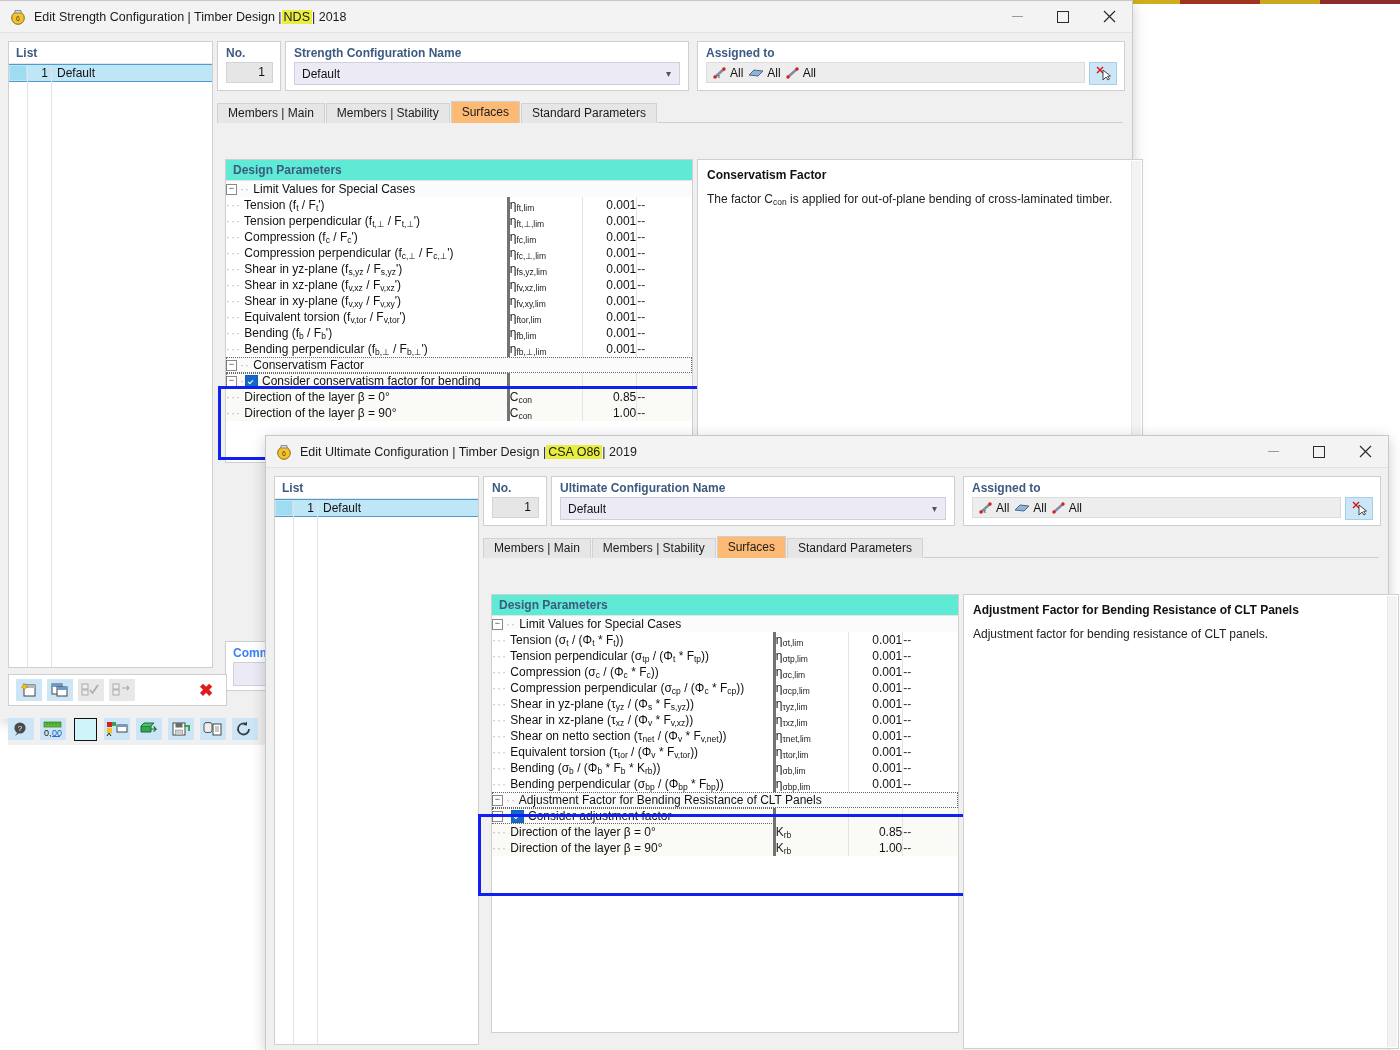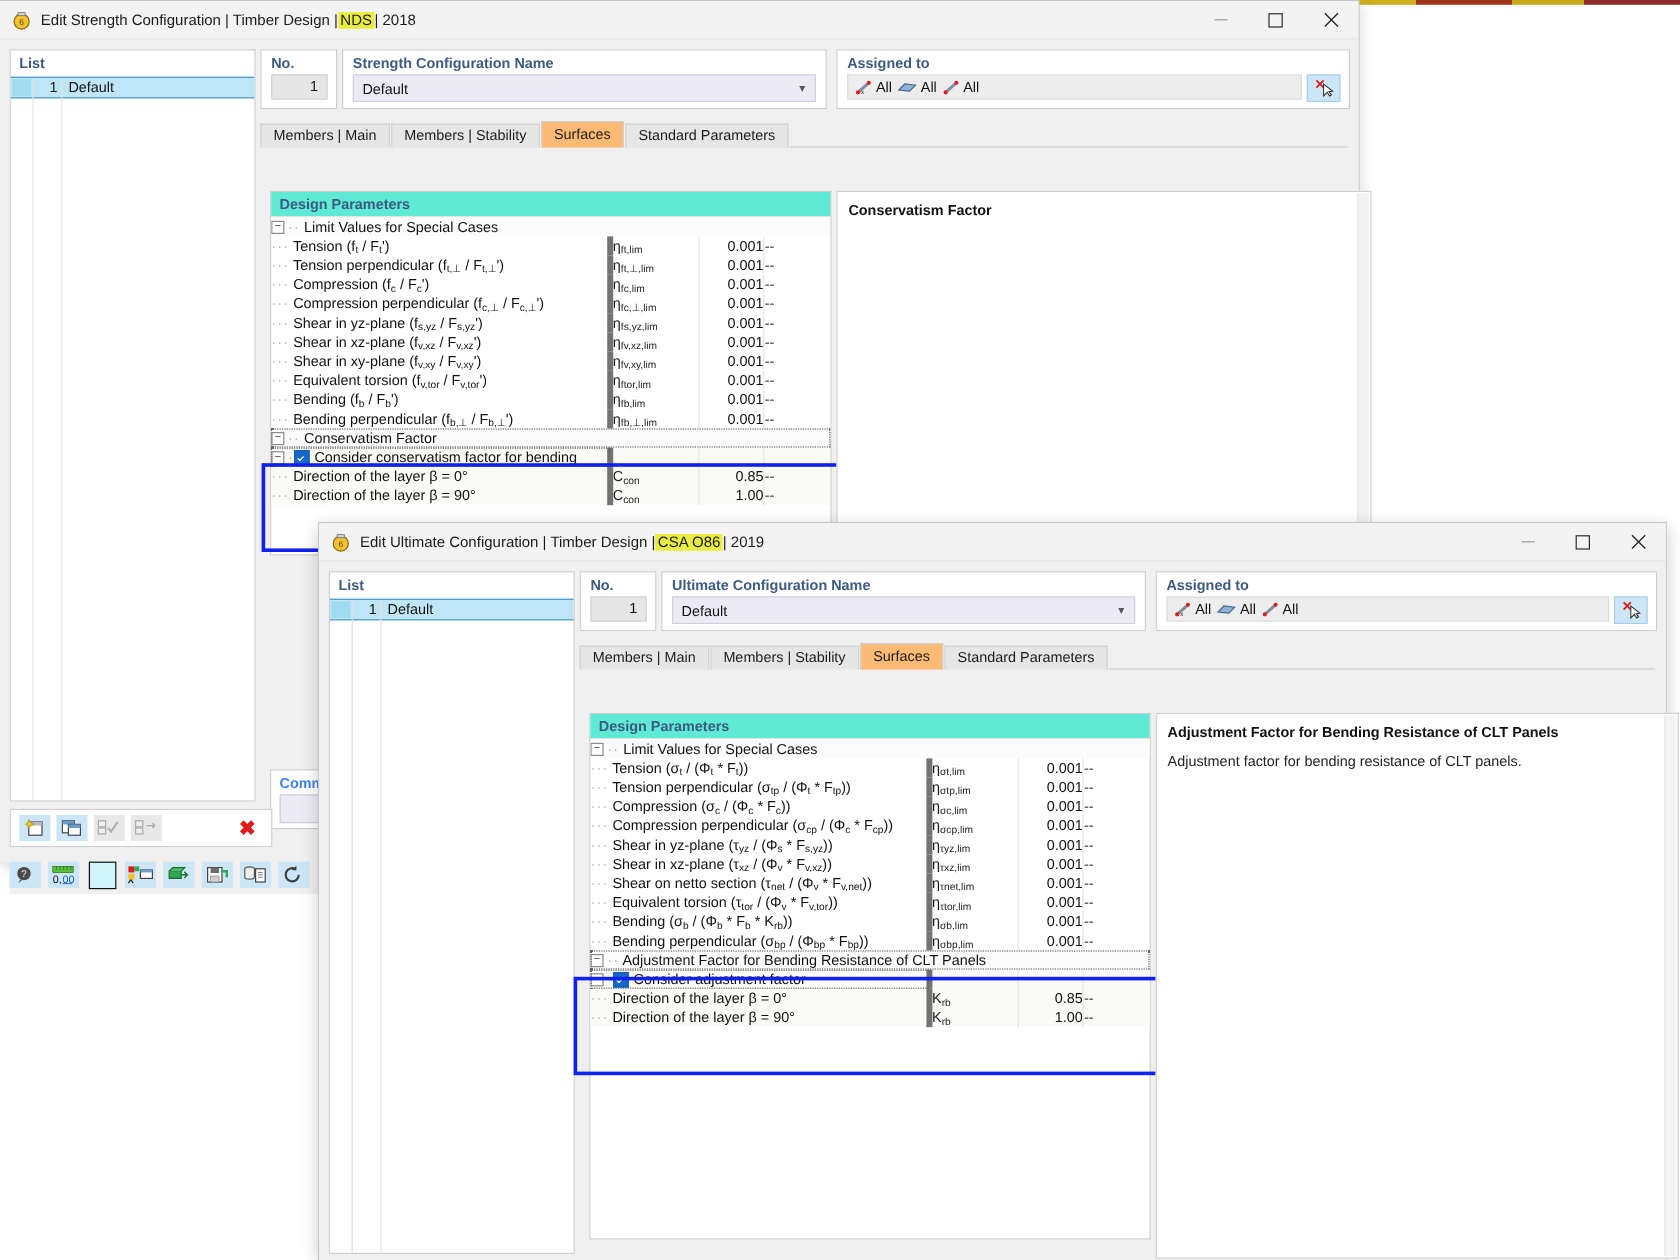--- a/index.html
+++ b/index.html
@@ -79,21 +79,21 @@
   .tabstrip-fill{flex:1;border-bottom:1px solid #cfcfcf;}
 
   
   .grid-wrap{position:absolute;background:#fff;border:1px solid #cfcfcf;}
   .grid-title{font-weight:bold;color:#3d5a80;font-size:12px;padding:3px 7px 3px 7px;
     background:#5eead4;border-bottom:1px solid #e4e4e4;}
   table.grid{border-collapse:collapse;width:100%;font-size:12px;table-layout:fixed;}
   table.grid td{height:16px;padding:0;vertical-align:middle;white-space:nowrap;
     overflow:hidden;}
   .c-name{padding-left:4px;}
-  .c-sym{border-left:5px solid #737373;padding-left:5px;color:#1b1b1b;}
+  .c-sym{border-left:3px solid #737373;padding-left:5px;color:#1b1b1b;}
   .c-val{border-left:1px solid #e4e4e4;text-align:right;padding-right:5px;}
   .c-unit{border-left:1px solid #e4e4e4;padding-left:4px;color:#333;}
   tr.grp td{background:#fbfbfb;}
   tr.alt td{background:#fafaf7;}
   .tree-tog{display:inline-block;width:9px;height:9px;border:1px solid #8a8a8a;
     background:#fff;line-height:7px;text-align:center;font-size:9px;color:#333;
     margin-right:3px;vertical-align:middle;}
   .dots{display:inline-block;color:#b5b5b5;letter-spacing:1px;vertical-align:middle;}
   .chk{display:inline-block;width:11px;height:11px;background:#1468c8;
     border:1px solid #1460b8;vertical-align:middle;margin-right:4px;position:relative;}
@@ -330,20 +330,21 @@
               <td class="c-unit">--</td>
             </tr>
           </tbody>
       </table>
     </div>
 
     <div class="bluebox" style="left:218px;top:353px;width:484px;height:68px;"></div>
 
     <div class="info" style="left:697px;top:126px;width:426px;height:302px;">
       <h4>Conservatism Factor</h4>
+      <p><span>The factor C</span><sub>con</sub><span> is applied for out-of-plane bending of cross-laminated timber.</span></p>
       <div class="info-scroll"></div>
     </div>
 
     <div class="comment-box" style="left:225px;top:608px;width:60px;height:48px;">
       <div class="comment-lbl">Comm</div>
       <div class="comment-field"></div>
     </div>
 
     <div class="tbar" style="left:8px;top:641px;width:203px;height:30px;">
       <div class="tbtn">

